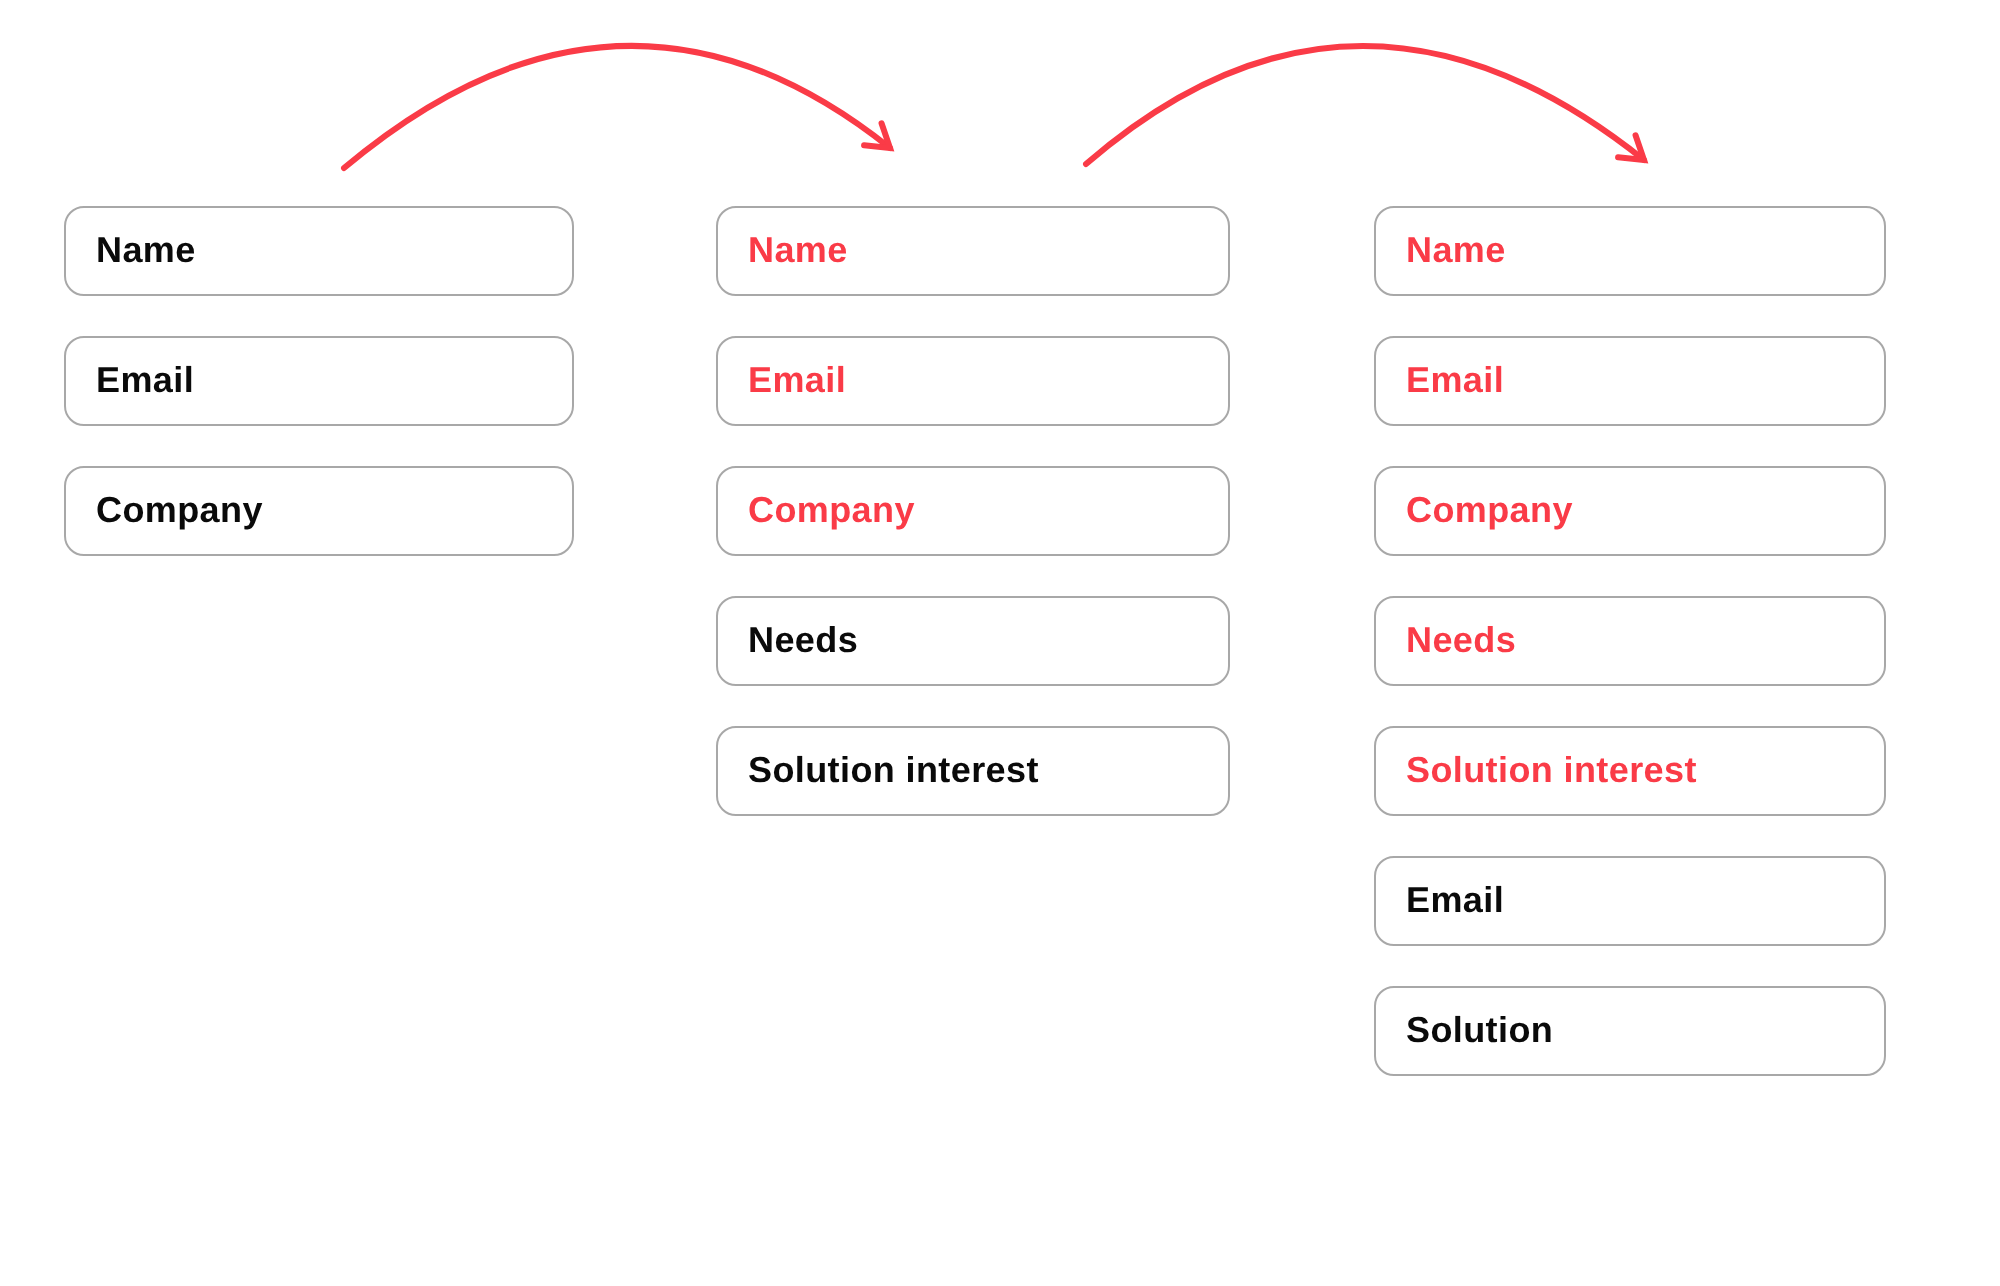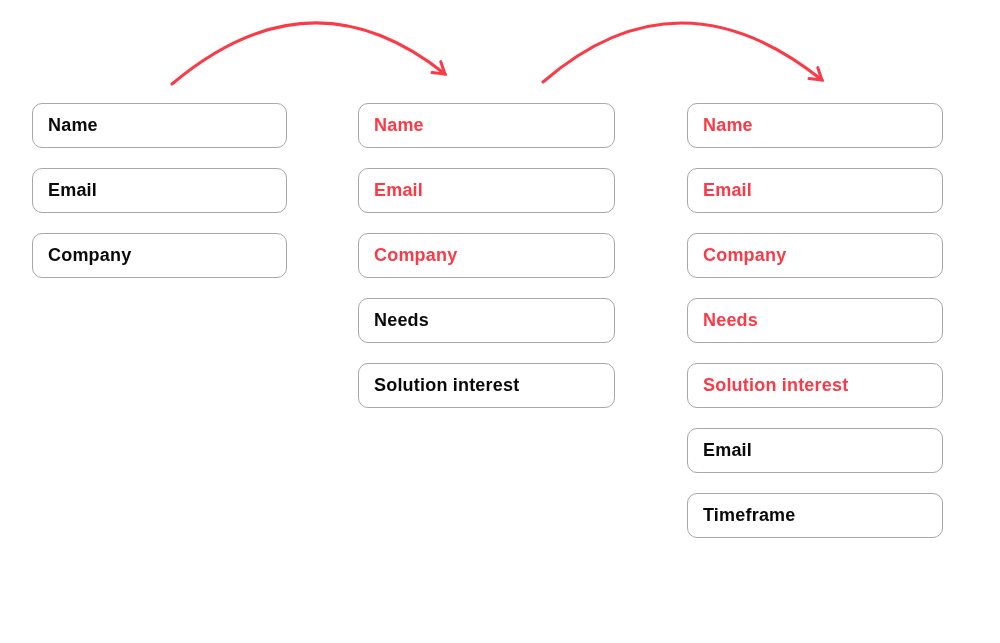--- a/index.html
+++ b/index.html
@@ -103,17 +103,17 @@
     <div class="field-box">
       <span class="field-label" style="color: rgb(250, 59, 71);">Needs</span>
     </div>
     <div class="field-box">
       <span class="field-label" style="color: rgb(250, 59, 71);">Solution interest</span>
     </div>
     <div class="field-box">
       <span class="field-label" style="color: rgb(10, 10, 10);">Email</span>
     </div>
     <div class="field-box">
-      <span class="field-label" style="color: rgb(10, 10, 10);">Timeframe</span>
+      <span class="field-label" style="color: rgb(10, 10, 10);">Solution</span>
     </div>
   </div>
 
 </div>
 
 </body></html>

